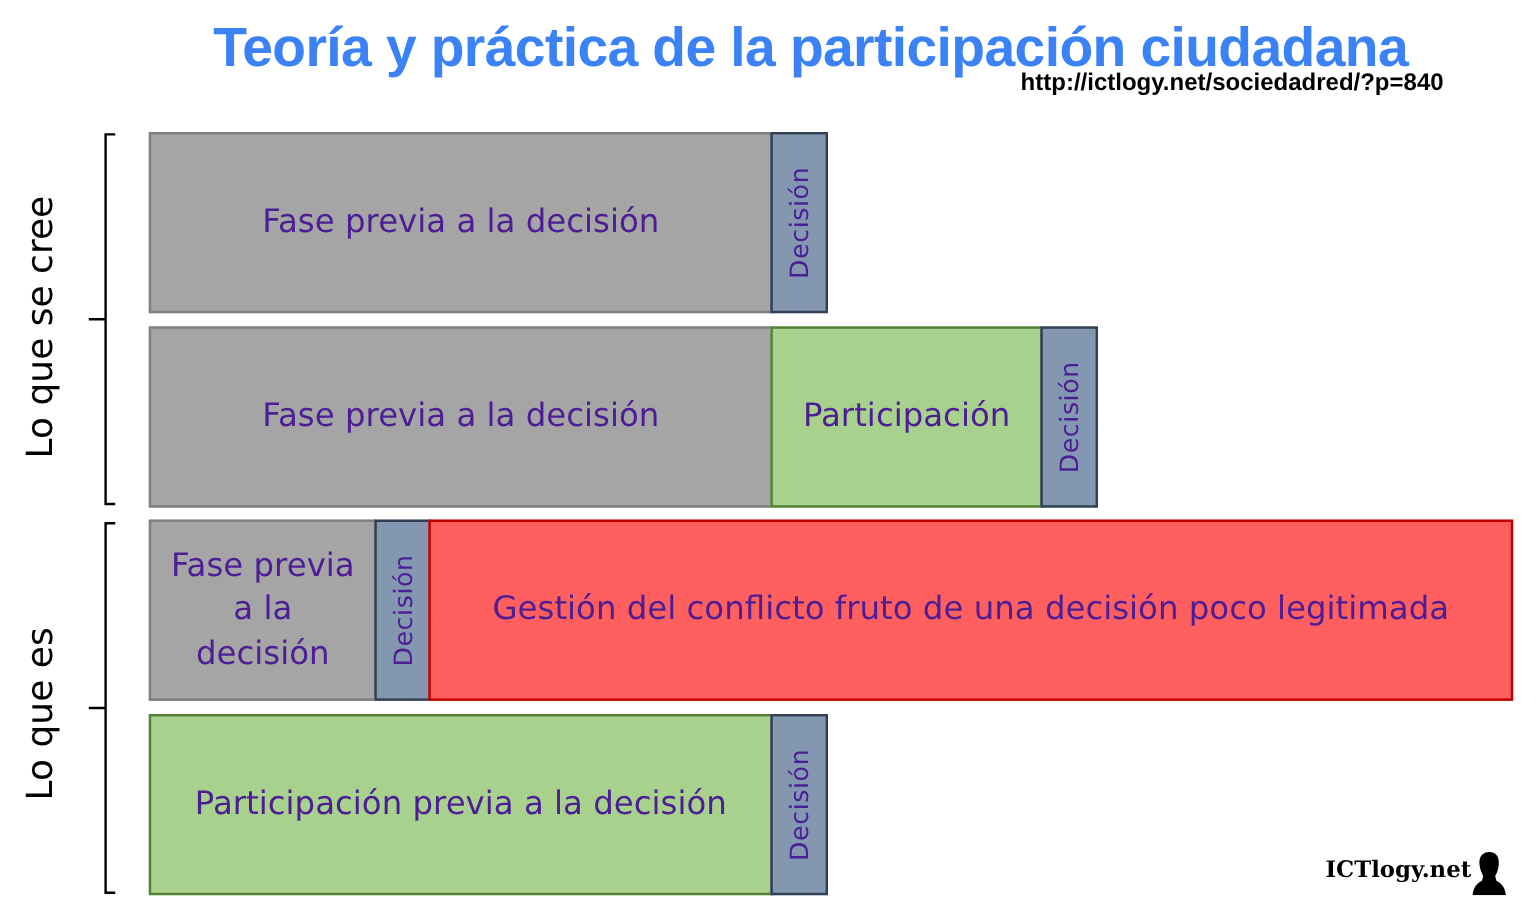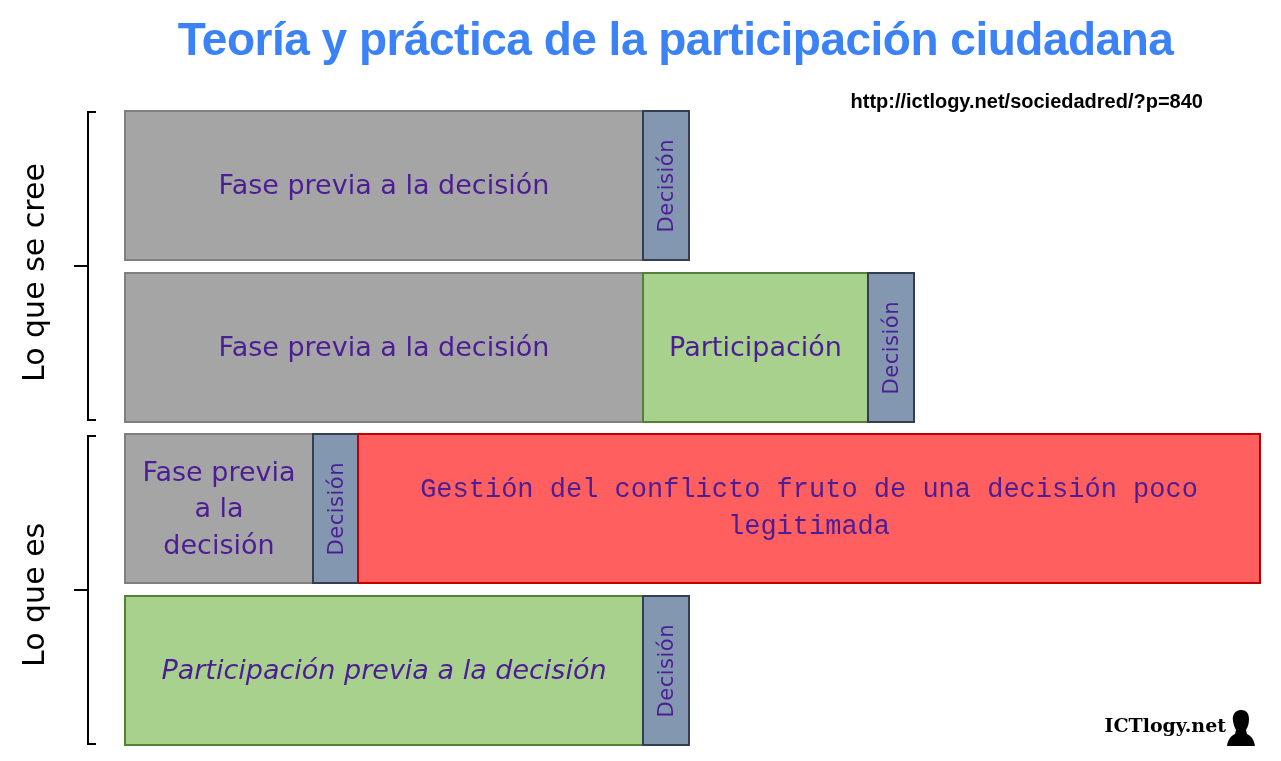--- a/index.html
+++ b/index.html
@@ -1,32 +1,32 @@
 <!DOCTYPE html>
 <html><head>
   <meta charset="utf-8">
   <style>
     html, body { margin: 0; padding: 0; background: #ffffff; }
     body { width: 1281px; height: 761px; position: relative; overflow: hidden;
            font-family: "Liberation Sans", "DejaVu Sans", sans-serif; }
     .title { position: absolute; left: 0; width: 1281px; top: 12px; text-align: center;
              font-family: "Liberation Sans", sans-serif; font-weight: bold; font-size: 46px;
              color: #3b82f6; letter-spacing: -0.5px; padding-left: 70px; box-sizing: border-box; }
-    .url { position: absolute; right: 78px; top: 90px; font-weight: bold; font-size: 20px; color: #000;
+    .url { position: absolute; right: 78px; top: 58px; font-weight: bold; font-size: 20px; color: #000;
            font-family: "Liberation Sans", sans-serif; }
     .box { position: absolute; box-sizing: border-box; display: flex; align-items: center;
            justify-content: center; text-align: center; color: #4c1d95;
            font-family: "DejaVu Sans", sans-serif; }
     .gray { background: #a5a5a5; border: 2px solid #7f7f7f; }
     .green { background: #a9d18e; border: 2px solid #538135; }
     .red { background: #ff5f5f; border: 2px solid #c00000; }
     .decision { background: #8497b0; border: 2px solid #333f50; }
     .big { font-size: 27px; line-height: 1.35; }
     .vert { writing-mode: vertical-rl; transform: rotate(180deg); font-size: 21px; letter-spacing: 0.5px; }
-    .stack { flex-direction: row; font-style: italic; }
+    .stack { flex-direction: row; }
     .subitems { display: flex; gap: 20px; font-size: 20px; margin-top: 14px; }
     .side-label { position: absolute; writing-mode: vertical-rl; transform: rotate(180deg);
                   font-family: "DejaVu Sans", sans-serif; font-size: 30px; color: #000; }
     .bracket { position: absolute; }
     .logo { position: absolute; right: 55px; top: 714px; font-family: "DejaVu Serif", serif;
             font-weight: bold; font-size: 19px; color: #000; }
     .silhouette { position: absolute; right: 26px; top: 708px; }
   </style>
 </head>
 <body>
@@ -65,21 +65,21 @@
   </div>
 </div>
 
 <div>
   <div class="box gray big" style="left:124px; top:433px; width:190px; height:151px; padding:0 14px;">
     <span>Fase previa a la decisión</span>
   </div>
   <div class="box decision" style="left:312px; top:433px; width:47px; height:151px;">
     <span class="vert">Decisión</span>
   </div>
-  <div class="box red big" style="left:357px; top:433px; width:904px; height:151px;font-family:Liberation Mono, monospace;">
+  <div class="box red big" style="left:357px; top:433px; width:904px; height:151px;">
     <span>Gestión del conflicto fruto de una decisión poco legitimada</span>
   </div>
 </div>
 
 <div>
   <div class="box green stack" style="left:124px; top:595px; width:520px; height:151px;">
     <span class="big">Participación previa a la decisión</span>
   </div>
   <div class="box decision" style="left:642px; top:595px; width:48px; height:151px;">
     <span class="vert">Decisión</span>

